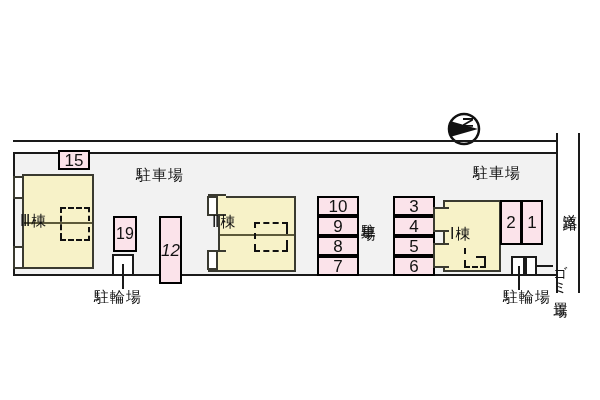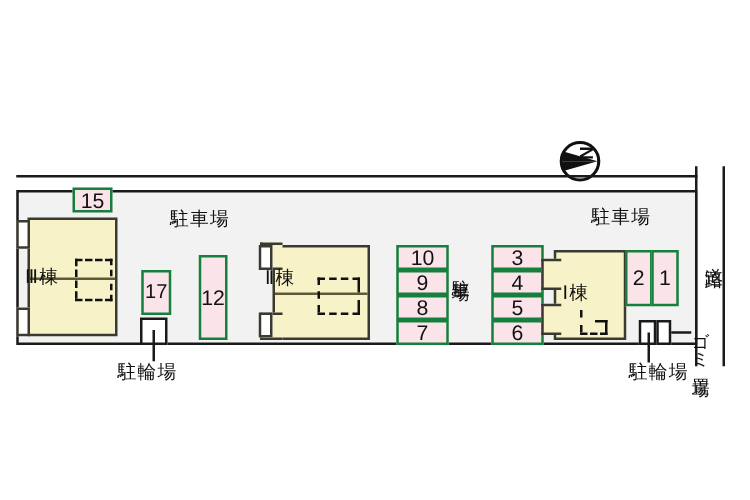--- a/index.html
+++ b/index.html
@@ -39,21 +39,21 @@
   }
   .bldg-midline{position:absolute;background:#5d5a3a;height:2px;}
   .stub{position:absolute;background:#ffffff;border:2px solid #3a3a30;box-sizing:border-box;}
 
   
   .dash-h{position:absolute;border-top:2px dashed #111;}
   .dash-v{position:absolute;border-left:2px dashed #111;}
 
   
   .stall{
-    position:absolute;background:#fbe3ea;border:2px solid #15803d;
+    position:absolute;background:#fbe3ea;border:2px solid #000000;
     box-sizing:border-box;display:flex;align-items:center;justify-content:center;
     font-size:17px;color:#111;line-height:1;
   }
   .stall.small{font-size:16px;}
 
   
   .facility{position:absolute;background:#ffffff;border:2px solid #1a1a1a;box-sizing:border-box;}
   .leader{position:absolute;background:#1a1a1a;}
 
   
@@ -99,22 +99,22 @@
   <div class="dash-v" style="left:60px;top:207px;height:32px;"></div>
   <div class="dash-h" style="left:60px;top:207px;width:30px;"></div>
   <div class="dash-h" style="left:60px;top:239px;width:30px;"></div>
   <div class="dash-v" style="left:88px;top:207px;height:14px;"></div>
   <div class="dash-v" style="left:88px;top:227px;height:14px;"></div>
 
   <div class="stall" style="left:58px;top:150px;width:32px;height:20px;">15</div>
 
   <div class="lbl" style="left:136px;top:166px;">駐車場</div>
 
-  <div class="stall small" style="left:113px;top:216px;width:24px;height:36px;">17</div>
-  <div class="stall" style="left:159px;top:204px;width:23px;height:68px;">12</div>
+  <div class="stall small" style="left:113px;top:216px;width:24px;height:36px;">19</div>
+  <div class="stall" style="left:159px;top:216px;width:23px;height:68px;font-style:italic;">12</div>
 
   <div class="facility" style="left:112px;top:254px;width:22px;height:22px;"></div>
   <div class="leader" style="left:122px;top:264px;width:1.5px;height:25px;"></div>
   <div class="lbl" style="left:94px;top:288px;">駐輪場</div>
 
   <div class="bldg" style="left:218px;top:196px;width:78px;height:76px;"></div>
   <div class="bldg" style="left:208px;top:194px;width:18px;height:22px;border-right:none;"></div>
   <div class="bldg" style="left:208px;top:250px;width:18px;height:22px;border-right:none;"></div>
   <div class="stub" style="left:207px;top:196px;width:11px;height:20px;"></div>
   <div class="stub" style="left:207px;top:250px;width:11px;height:20px;"></div>

